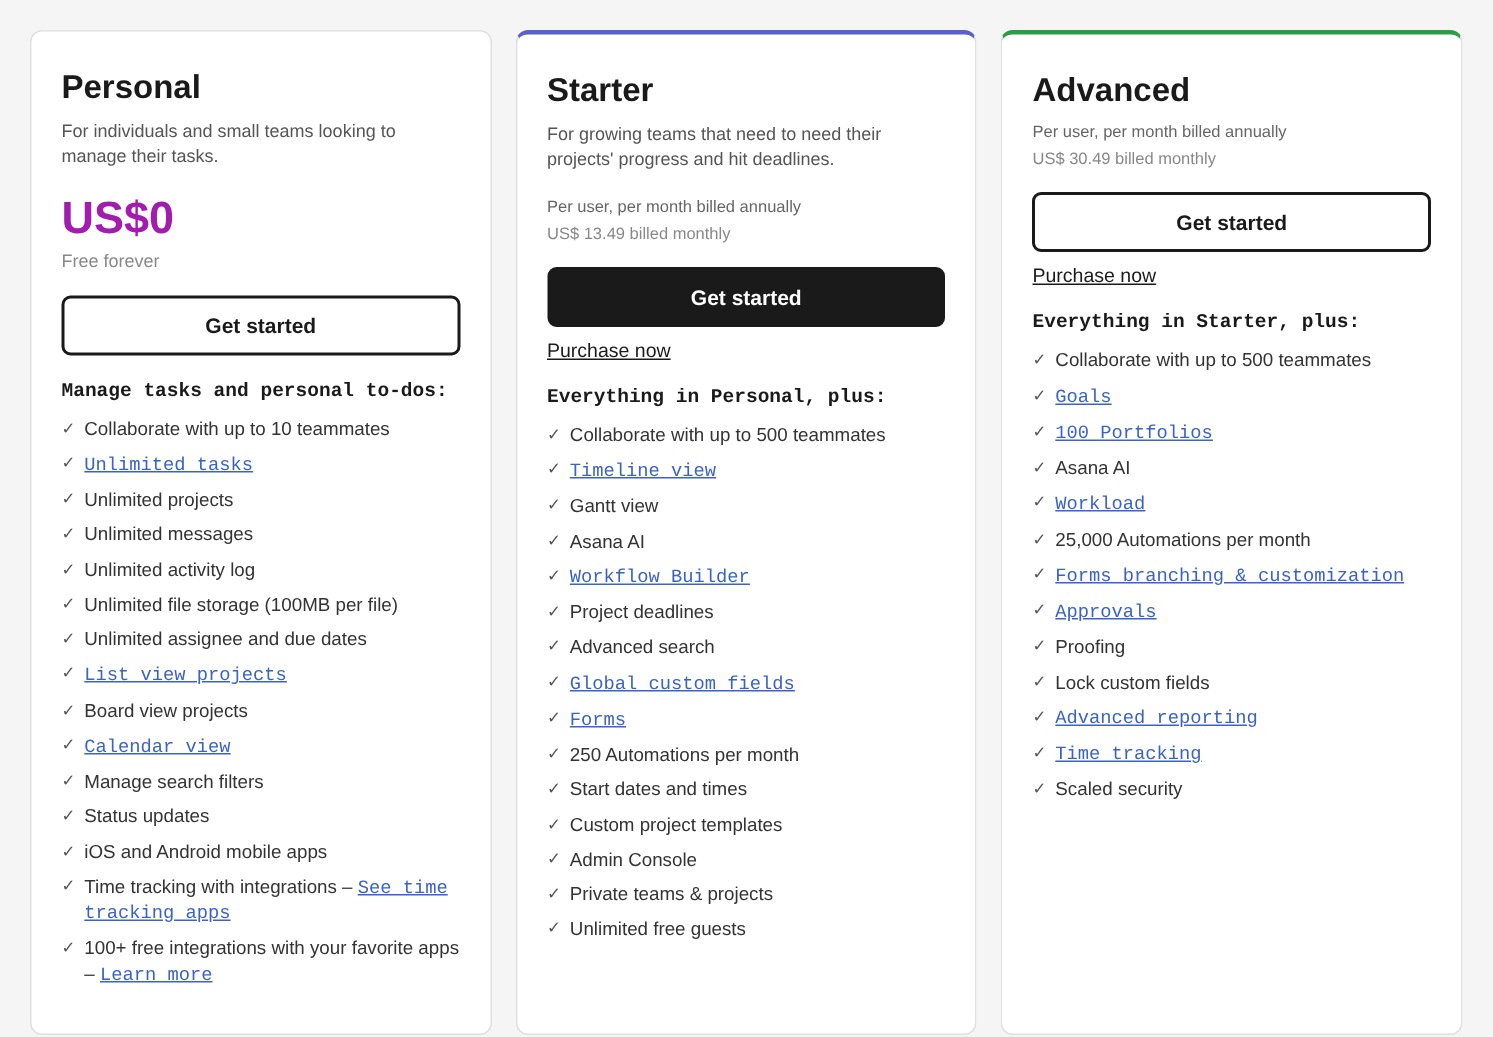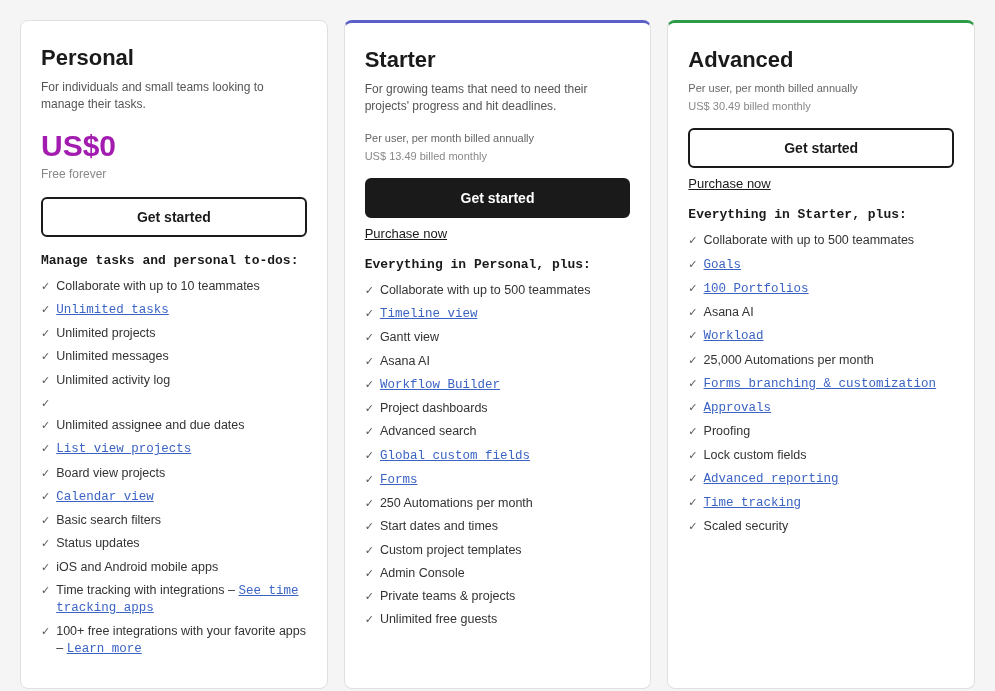--- a/index.html
+++ b/index.html
@@ -147,40 +147,41 @@
         <li class="feature-item">
           <span class="check-icon">✓</span>
           <span>Unlimited messages</span>
         </li>
         <li class="feature-item">
           <span class="check-icon">✓</span>
           <span>Unlimited activity log</span>
         </li>
         <li class="feature-item">
           <span class="check-icon">✓</span>
+          <span>Unlimited file storage (100MB per file)</span>
         </li>
         <li class="feature-item">
           <span class="check-icon">✓</span>
           <span>Unlimited assignee and due dates</span>
         </li>
         <li class="feature-item">
           <span class="check-icon">✓</span>
           <span><a class="feature-link">List view projects</a></span>
         </li>
         <li class="feature-item">
           <span class="check-icon">✓</span>
           <span>Board view projects</span>
         </li>
         <li class="feature-item">
           <span class="check-icon">✓</span>
           <span><a class="feature-link">Calendar view</a></span>
         </li>
         <li class="feature-item">
           <span class="check-icon">✓</span>
-          <span>Basic search filters</span>
+          <span>Manage search filters</span>
         </li>
         <li class="feature-item">
           <span class="check-icon">✓</span>
           <span>Status updates</span>
         </li>
         <li class="feature-item">
           <span class="check-icon">✓</span>
           <span>iOS and Android mobile apps</span>
         </li>
         <li class="feature-item">
@@ -211,21 +212,21 @@
         <li class="feature-item">
           <span class="check-icon">✓</span>
           <span>Asana AI</span>
         </li>
         <li class="feature-item">
           <span class="check-icon">✓</span>
           <span><a class="feature-link">Workflow Builder</a></span>
         </li>
         <li class="feature-item">
           <span class="check-icon">✓</span>
-          <span>Project dashboards</span>
+          <span>Project deadlines</span>
         </li>
         <li class="feature-item">
           <span class="check-icon">✓</span>
           <span>Advanced search</span>
         </li>
         <li class="feature-item">
           <span class="check-icon">✓</span>
           <span><a class="feature-link">Global custom fields</a></span>
         </li>
         <li class="feature-item">

